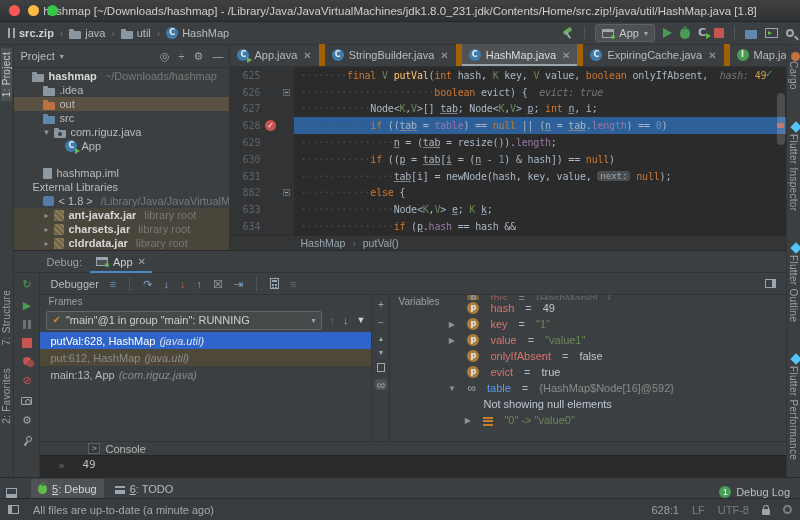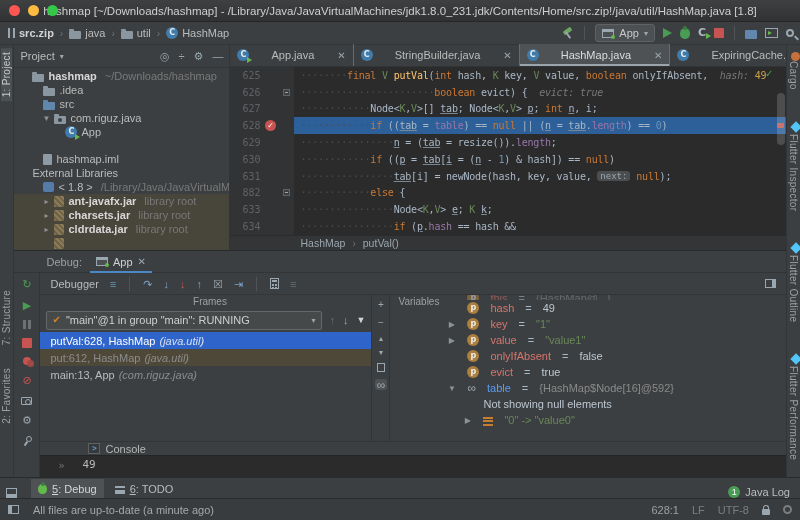--- a/index.html
+++ b/index.html
@@ -43,21 +43,21 @@
   .trow{height:14px;display:flex;align-items:center;white-space:nowrap;gap:4px;}
   .trow .lbl{color:#BBBBBB;}
   .trow .lbl.bold{color:#D8D8D8;font-weight:bold;}
   .trow .hint{color:#787878;margin-left:4px;}
   .trow.sel-brown{background:#5A5142;}
   .trow.sel-jar{background:#48453A;}
   .tarrow{color:#8C9296;font-size:8px;width:8px;text-align:center;flex:none;}
 
   .editor{width:556px;display:flex;flex-direction:column;background:#2B2B2B;}
   .etabs{height:22px;background:#3C3F41;display:flex;align-items:flex-end;border-bottom:1px solid #323537;font-size:11px;}
-  .etab{display:flex;align-items:center;gap:22px;padding:0 7px;height:22px;color:#BBBBBB;border-right:1px solid #a16207;cursor:default;text-align:center;}
+  .etab{display:flex;align-items:center;gap:5px;padding:0 7px;height:22px;color:#BBBBBB;border-right:6px solid #a16207;cursor:default;text-align:center;}
   .etab .x{color:#9AA7B0;font-size:10px;margin-left:1px;}
   .etab.active{background:#4E5254;color:#DCDCDC;box-shadow:inset 0 -2px 0 #9BA3AB;}
 
   .codewrap{height:168px;position:relative;overflow:hidden;display:flex;flex-direction:column;}
   .cl{height:16.8px;display:flex;align-items:center;flex:none;}
   .gut{width:64px;flex:none;background:#313335;display:flex;align-items:center;height:100%;}
   .gut .num{width:30px;text-align:right;color:#606366;font-size:10px;font-family:"DejaVu Sans Mono",monospace;}
   .gut .bpcell{width:20px;display:flex;justify-content:center;}
   .gut .foldcell{width:12px;display:flex;justify-content:center;}
   .codeln{flex:1;height:100%;display:flex;align-items:center;padding-left:6px;white-space:pre;
@@ -79,21 +79,21 @@
   .debug{height:227px;border-top:1px solid #282B2C;display:flex;flex-direction:column;}
   .dtabrow{height:22px;display:flex;align-items:center;padding-left:32px;font-size:11px;border-bottom:1px solid #323537;}
   .dtab{display:flex;align-items:center;gap:5px;height:22px;padding:0 6px;color:#D0D0D0;box-shadow:inset 0 -2px 0 #4A88C7;}
   .dtab .x{color:#9AA7B0;font-size:10px;}
   .dbody{flex:1;display:flex;}
   .dstrip{width:26px;border-right:1px solid #323537;display:flex;flex-direction:column;align-items:center;
     padding-top:5px;gap:9px;}
   .dright{flex:1;display:flex;flex-direction:column;min-width:0;}
   .dtoolbar{height:22px;display:flex;align-items:center;gap:11px;padding:0 10px;border-bottom:1px solid #323537;font-size:11px;}
   .dcontent{flex:1;display:flex;min-height:0;}
-  .frames{width:332px;border-right:1px solid #323537;display:flex;flex-direction:column;text-align:center;}
+  .frames{width:332px;border-right:1px solid #323537;display:flex;flex-direction:column;}
   .pane-h{height:13px;font-size:10px;color:#9DA0A3;padding:1px 0 0 8px;}
   .combo-row{height:24px;display:flex;align-items:center;padding:0 6px;gap:8px;}
   .combo{flex:1;height:19px;background:#45494A;border:1px solid #646869;border-radius:2px;display:flex;
     align-items:center;gap:5px;padding:0 5px;font-size:11px;color:#CFCFCF;white-space:nowrap;overflow:hidden;}
   .combo .dd{margin-left:auto;}
   .flist{flex:1;overflow:hidden;font-size:11px;}
   .frow{height:17px;display:flex;align-items:center;padding-left:10px;gap:4px;white-space:nowrap;}
   .frow .loc{font-style:italic;color:#8C8C8C;}
   .frow.selected{background:#2F65CA;color:#FFFFFF;}
   .frow.selected .loc{color:rgba(255,255,255,.8);}
@@ -284,20 +284,25 @@
               <span class="tarrow"></span>
               <span class="ic ic-folder"></span>
               <span class="lbl bold">hashmap</span>
               <span class="hint">~/Downloads/hashmap</span>
             </div>
             <div class="trow" style="padding-left: 17px;">
               <span class="tarrow"></span>
               <span class="ic ic-folder"></span>
               <span class="lbl">.idea</span>
             </div>
+            <div class="trow sel-brown" style="padding-left: 17px;">
+              <span class="tarrow"></span>
+              <span class="ic ic-folder-x"></span>
+              <span class="lbl">out</span>
+            </div>
             <div class="trow" style="padding-left: 17px;">
               <span class="tarrow"></span>
               <span class="ic ic-folder-s"></span>
               <span class="lbl">src</span>
             </div>
             <div class="trow" style="padding-left: 28px;">
               <span class="tarrow">▼</span>
               <span class="ic ic-package"></span>
               <span class="lbl">com.riguz.java</span>
             </div>
@@ -646,21 +651,21 @@
         <span class="ic ic-bugsm"></span>
         <span><u>5</u>: Debug</span>
       </div>
       <div class="toolbtn">
         <span class="ic ic-bars"></span>
         <span><u>6</u>: TODO</span>
       </div>
     </span>
   <div class="eventlog">
     <span class="badge">1</span>
-    <span>Java Log</span>
+    <span>Debug Log</span>
   </div>
 </div>
 
 <div class="statusbar">
   <span class="ic ic-panelbtn"></span>
   <span class="msg">All files are up-to-date (a minute ago)</span>
   <span class="right">
     <span>628:1</span>
     <span class="dim">LF</span>
     <span class="dim">UTF-8</span>

